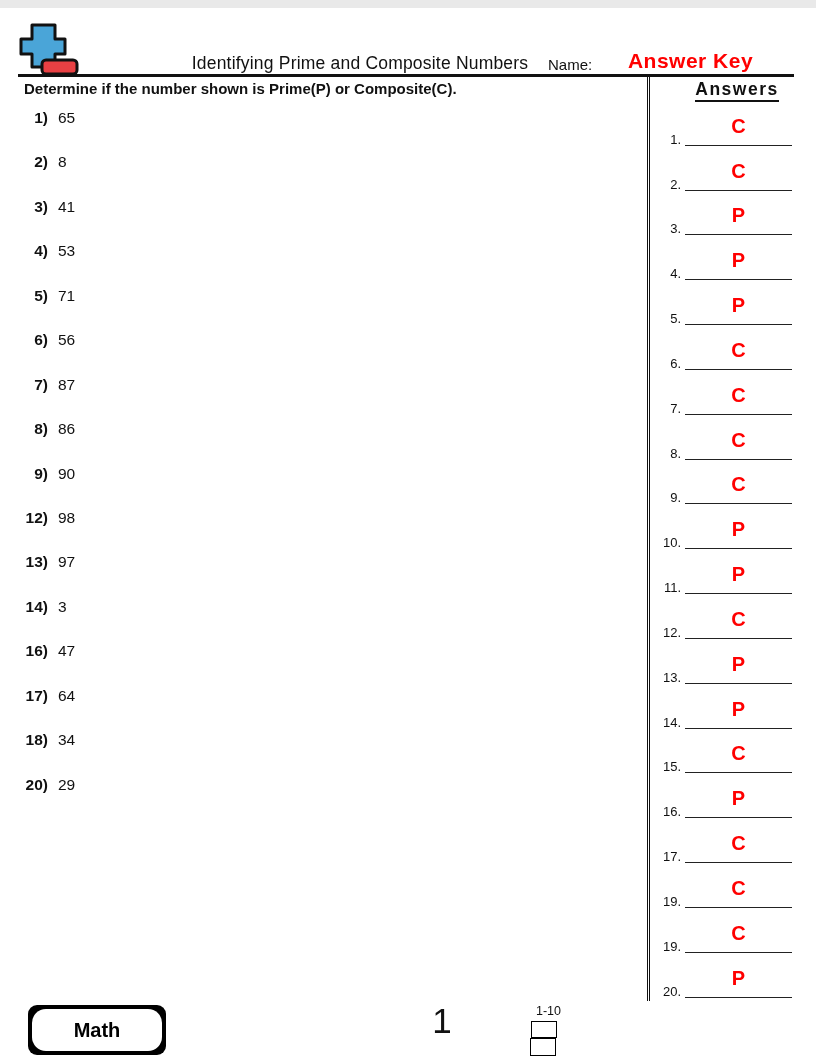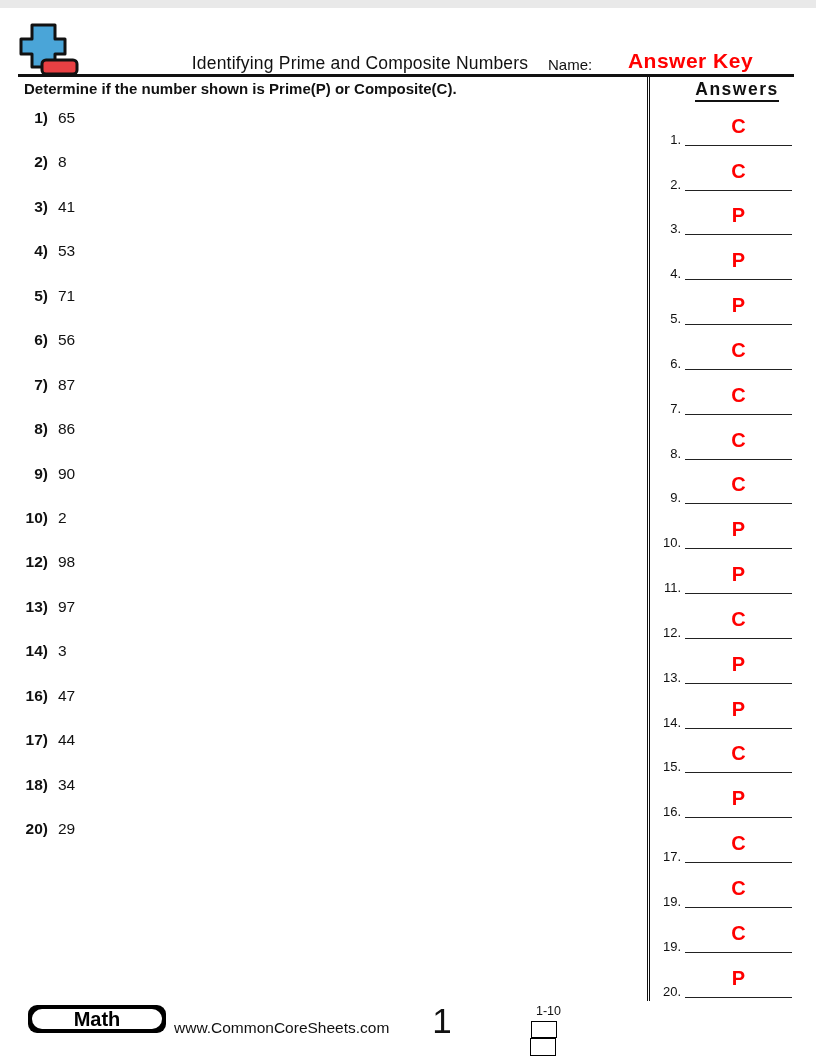--- a/index.html
+++ b/index.html
@@ -29,21 +29,21 @@
   .qval { margin-left:10px; font-size:15.5px; }
   
   .a-list { position:absolute; left:655px; top:96px; width:142px; }
   .arow { position:relative; height:44.84px; }
   .anum { position:absolute; left:0; bottom:2px; width:26px; text-align:right; font-size:13px; }
   .aline { position:absolute; left:30px; right:5px; bottom:3px; height:34px;
            border-bottom:1.5px solid #222; }
   .aletter { position:absolute; left:0; right:0; bottom:7px; text-align:center;
              font-size:20px; font-weight:bold; color:var(--red,#ff0000); }
   
-  .badge-outer { position:absolute; left:28px; top:997px; width:138px; height:28px;
+  .badge-outer { position:absolute; left:28px; top:997px; width:138px; height:50px;
                  background:#000; border-radius:9px; }
   .badge-pill { position:absolute; left:4px; top:4px; right:4px; bottom:4px; background:#fff;
                 border-radius:14px; display:flex; align-items:center; justify-content:center;
                 font-size:20px; font-weight:bold; color:#000; }
   .site { position:absolute; left:174px; top:1011px; font-size:15.5px; }
   .page-num { position:absolute; left:400px; top:993px; width:84px; text-align:center; font-size:35px; }
   .score-table { position:absolute; left:531px; top:995px; }
   .score-row { display:flex;flex-direction:column; }
   .score-row + .score-row { margin-top:-1px; }
   .score-label { width:34px; text-align:right; padding-right:4px; font-size:12.5px;
@@ -104,42 +104,38 @@
       </div>
       <div class="qrow">
         <span class="qnum">8)</span>
         <span class="qval">86</span>
       </div>
       <div class="qrow">
         <span class="qnum">9)</span>
         <span class="qval">90</span>
       </div>
       <div class="qrow">
-        <span class="qnum">10)</span>
-        <span class="qval">2</span>
-      </div>
-      <div class="qrow">
         <span class="qnum">12)</span>
         <span class="qval">98</span>
       </div>
       <div class="qrow">
         <span class="qnum">13)</span>
         <span class="qval">97</span>
       </div>
       <div class="qrow">
         <span class="qnum">14)</span>
         <span class="qval">3</span>
       </div>
       <div class="qrow">
         <span class="qnum">16)</span>
         <span class="qval">47</span>
       </div>
       <div class="qrow">
         <span class="qnum">17)</span>
-        <span class="qval">44</span>
+        <span class="qval">64</span>
       </div>
       <div class="qrow">
         <span class="qnum">18)</span>
         <span class="qval">34</span>
       </div>
       <div class="qrow">
         <span class="qnum">20)</span>
         <span class="qval">29</span>
       </div>
   </div>
@@ -263,21 +259,20 @@
         <span class="anum">20.</span>
         <span class="aline">
           <span class="aletter">P</span>
         </span>
       </div>
   </div>
 
   <div class="badge-outer">
     <div class="badge-pill">Math</div>
   </div>
-  <div class="site">www.CommonCoreSheets.com</div>
   <div class="page-num">1</div>
 
   <div class="score-table">
     <div class="score-row">
       <span class="score-label">1-10</span>
       <span class="score-cell"></span>
         <span class="score-cell"></span>
         <span class="score-cell"></span>
         <span class="score-cell"></span>
         <span class="score-cell"></span>

